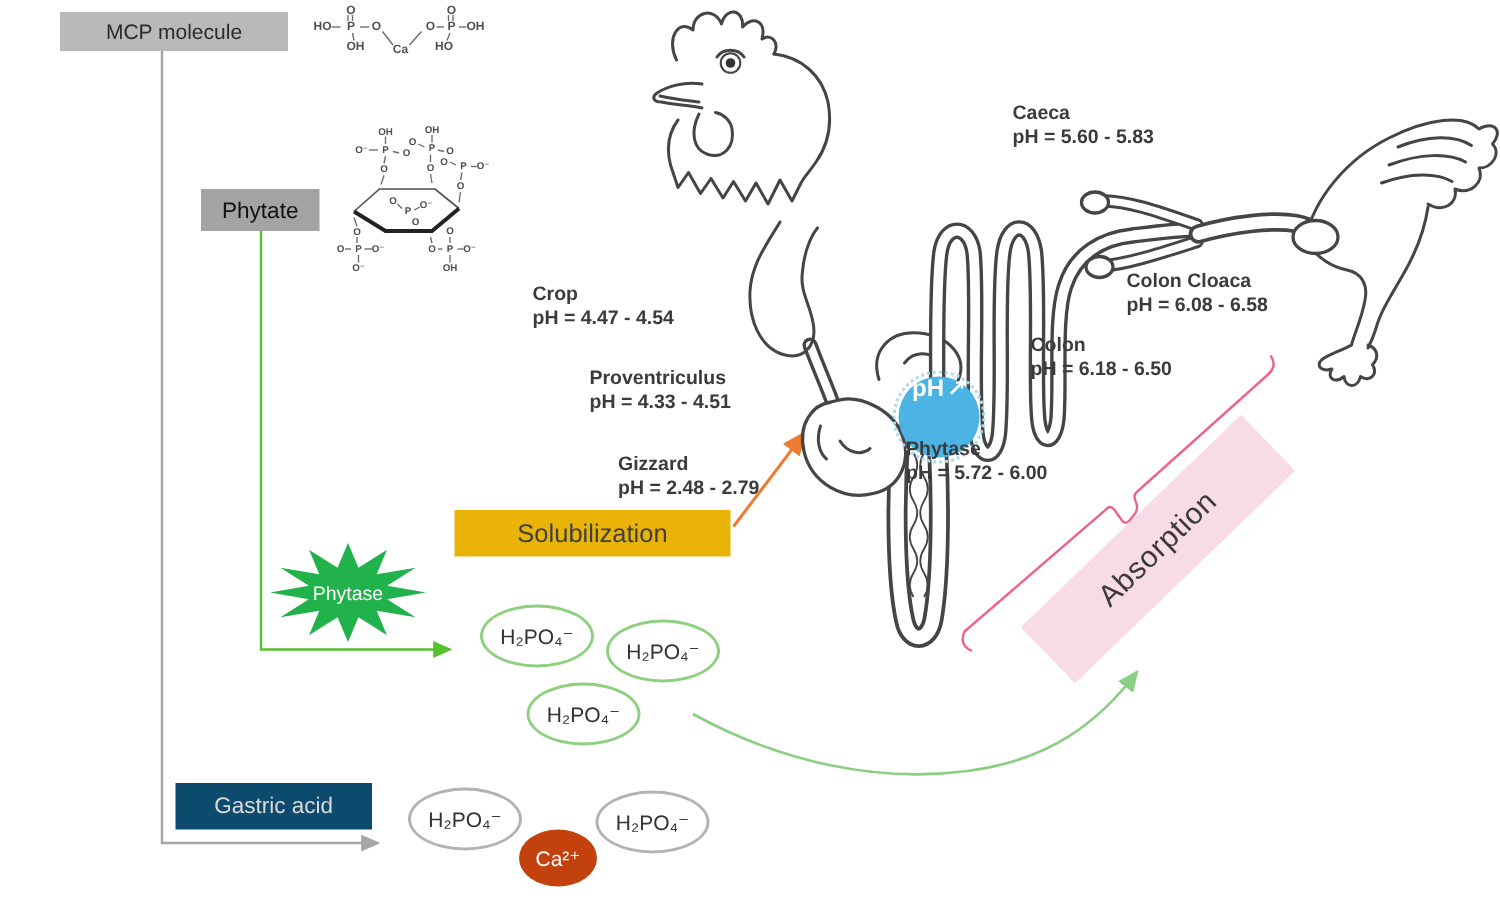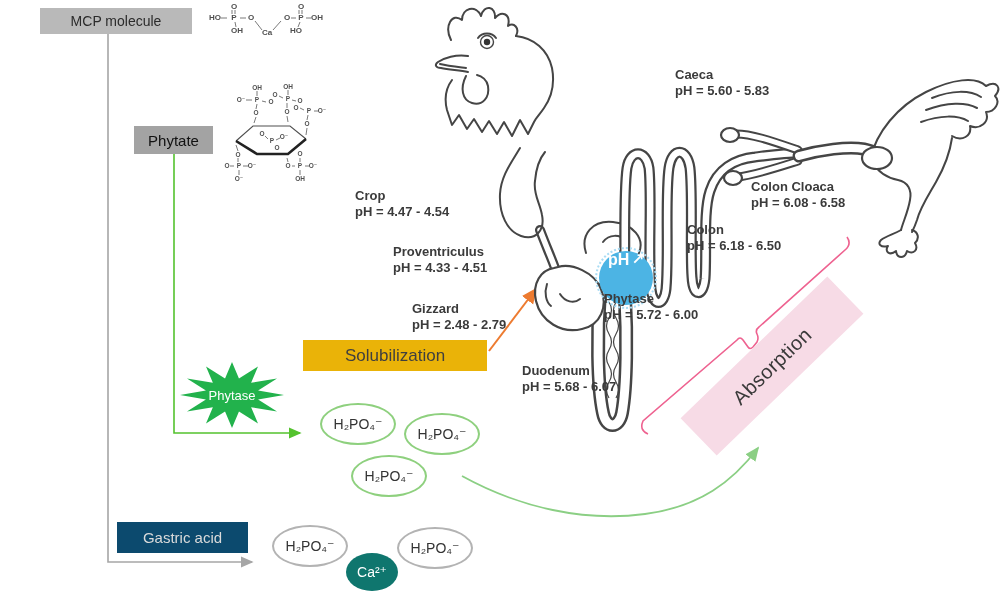--- a/index.html
+++ b/index.html
@@ -20,21 +20,21 @@
         display:flex;align-items:center;justify-content:center;color:#fff;font-size:13px;
         clip-path:polygon(100% 50%,75.1% 56.7%,93.3% 75%,68.4% 68.4%,75% 93.3%,56.7% 75.1%,
           50% 100%,43.3% 75.1%,25% 93.3%,31.6% 68.4%,6.7% 75%,24.9% 56.7%,0% 50%,24.9% 43.3%,
           6.7% 25%,31.6% 31.6%,25% 6.7%,43.3% 24.9%,50% 0%,56.7% 24.9%,75% 6.7%,68.4% 31.6%,
           93.3% 25%,75.1% 43.3%);}
   
   .oval{position:absolute;width:72px;height:38px;border-radius:50%;background:#fff;
         display:flex;align-items:center;justify-content:center;font-size:14px;color:#333;}
   .oval-green{border:2px solid #8ed07e;}
   .oval-gray{border:2px solid #b3b3b3;}
-  .ca{position:absolute;width:52px;height:38px;border-radius:50%;background:#0f766e;
+  .ca{position:absolute;width:52px;height:38px;border-radius:50%;background:#c2410c;
       display:flex;align-items:center;justify-content:center;font-size:14px;color:#fff;}
   
   .ph-bubble{position:absolute;left:599px;top:251px;width:54px;height:54px;border-radius:50%;
              background:#4cb4e4;outline:2px dotted #a9dcf4;outline-offset:2px;
              display:flex;align-items:flex-start;justify-content:center;gap:2px;
              color:#fff;font-weight:bold;font-size:16px;}
   .ph-bubble .arr{font-size:15px;font-weight:bold;transform:translateY(-1px);}
   
   .gilabel{position:absolute;width:170px;transform:translateX(-50%);text-align:left;
            font-weight:bold;font-size:13px;color:#3b3b3b;line-height:1.25;}
@@ -267,24 +267,20 @@
     <div>pH = 4.47 - 4.54</div>
   </div>
   <div class="gilabel" style="left:478px;top:244px;">
     <div>Proventriculus</div>
     <div>pH = 4.33 - 4.51</div>
   </div>
   <div class="gilabel" style="left:497px;top:301px;">
     <div>Gizzard</div>
     <div>pH = 2.48 - 2.79</div>
   </div>
-  <div class="gilabel" style="left:607px;top:363px;">
-    <div>Duodenum</div>
-    <div>pH = 5.68 - 6.07</div>
-  </div>
   <div class="gilabel" style="left:689px;top:291px;">
     <div>Phytase</div>
     <div>pH = 5.72 - 6.00</div>
   </div>
   <div class="gilabel" style="left:772px;top:222px;">
     <div>Colon</div>
     <div>pH = 6.18 - 6.50</div>
   </div>
   <div class="gilabel" style="left:760px;top:67px;">
     <div>Caeca</div>

